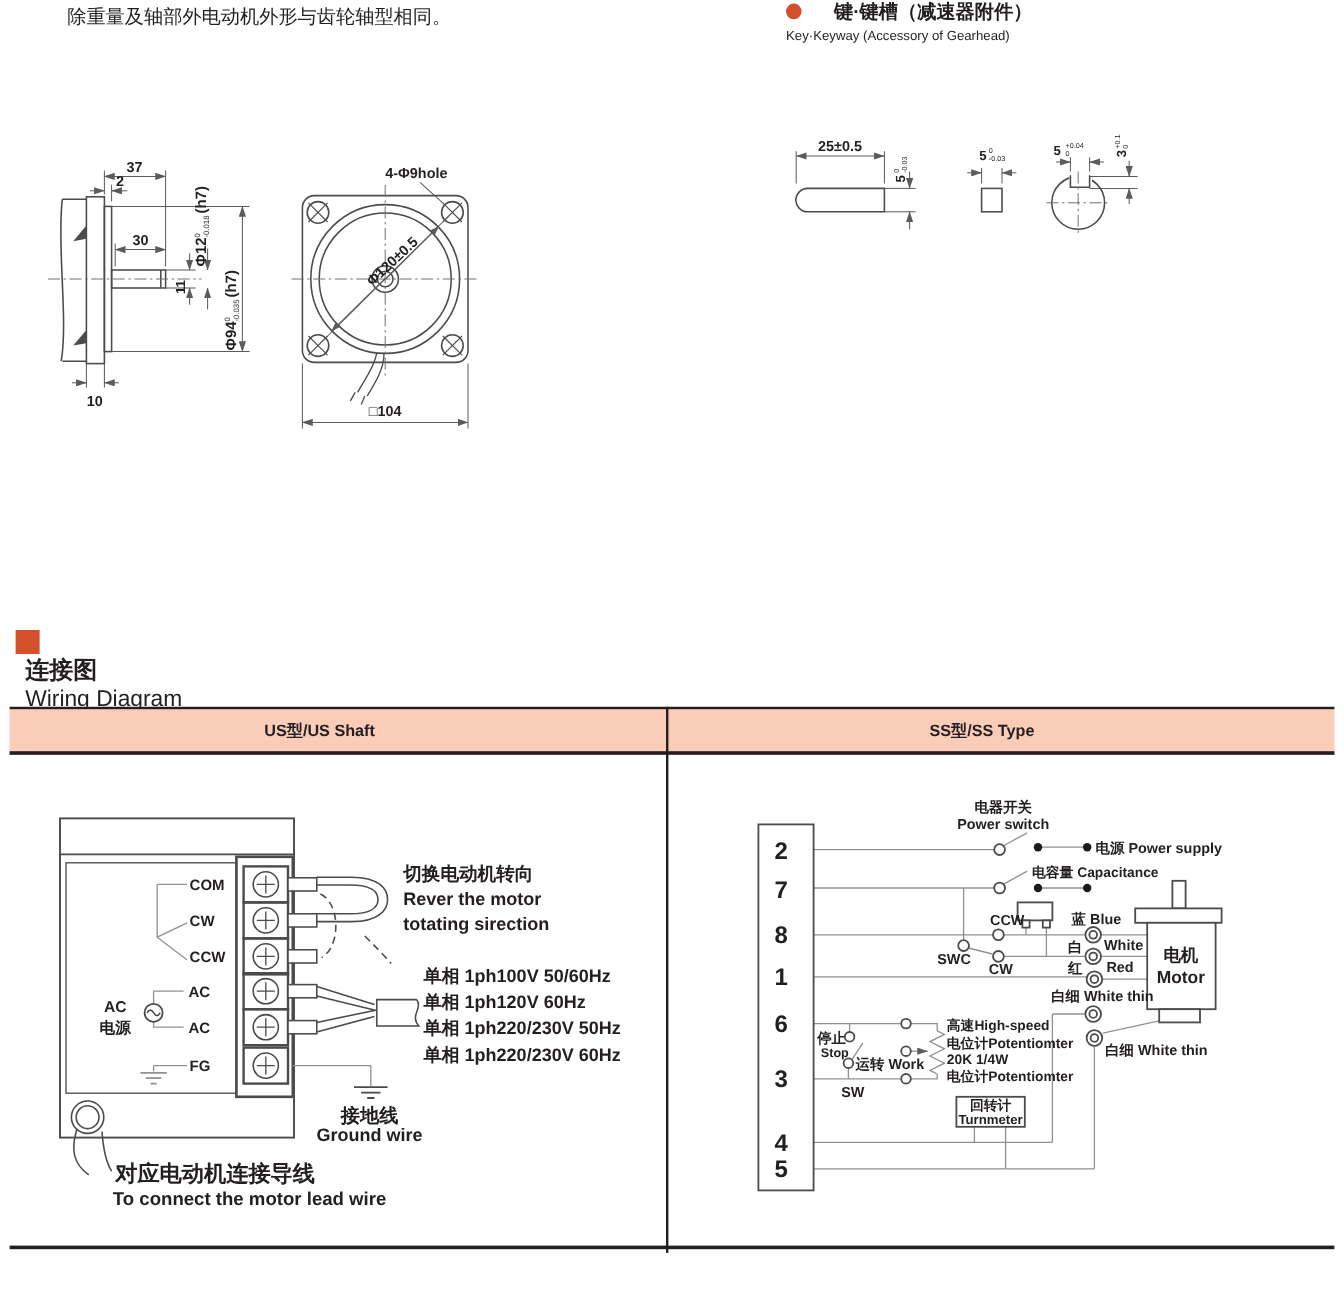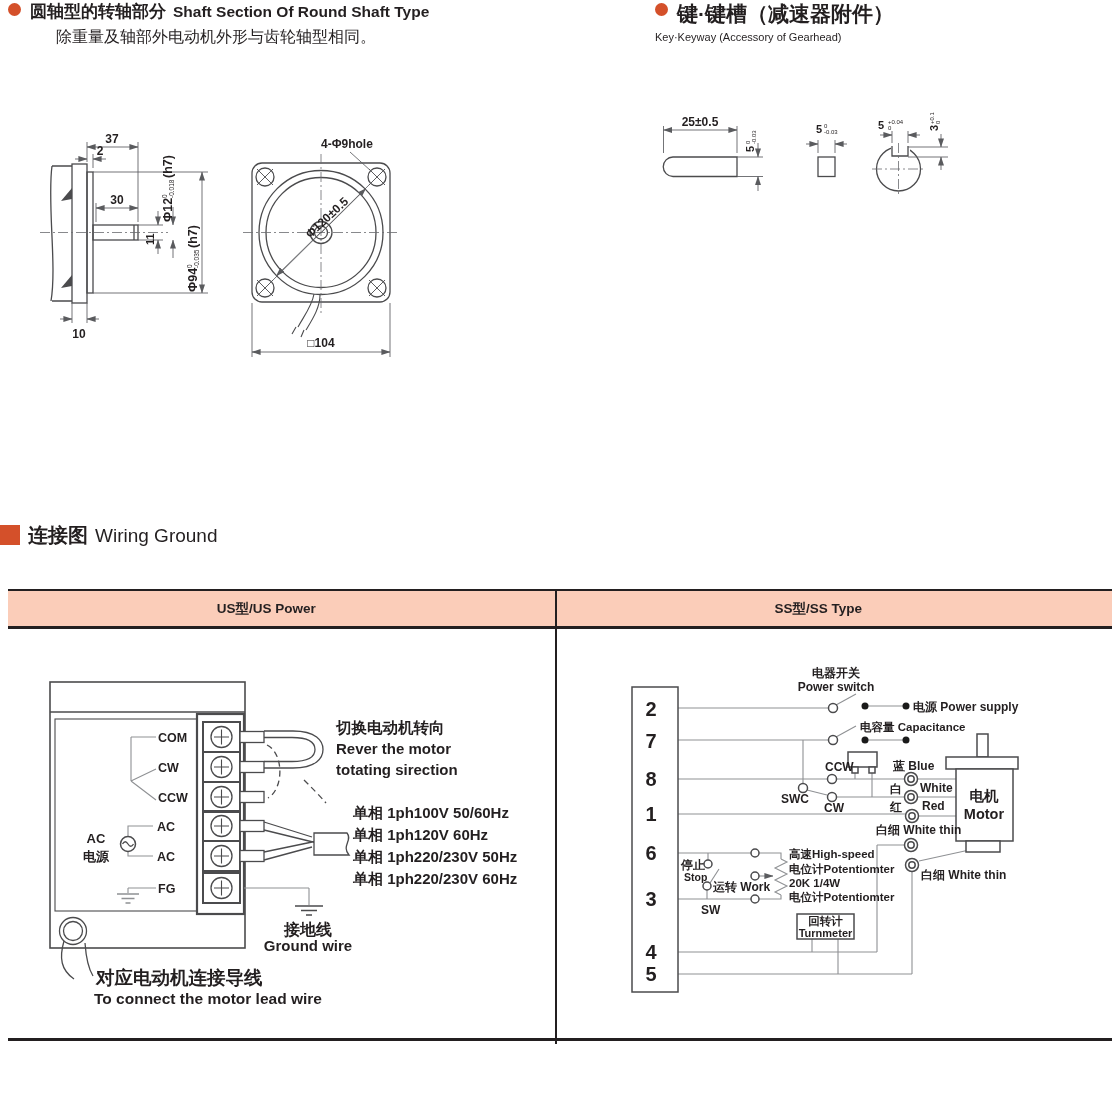--- a/index.html
+++ b/index.html
@@ -25,32 +25,27 @@
   .cl{stroke:#6a6b6e;stroke-width:0.8;fill:none;stroke-dasharray:10 3 2 3;}
   .dsh{stroke-dasharray:6 4;}
   .dot{fill:#1a1a1a;stroke:none;}
 </style>
 </head>
 <body>
 
 <div class="page">
 
   <div class="abs" style="left:8px;top:0;width:470px;">
-    <div class="hrow">
-      <span class="bullet"></span>
-      <span style="font-size:17px;font-weight:bold;margin-left:9px;">圆轴型的转轴部分</span>
-      <span style="font-size:15.5px;font-weight:bold;margin-left:7px;">Shaft Section Of Round Shaft Type</span>
-    </div>
     <div style="font-size:16px;margin-top:4px;margin-left:48px;">除重量及轴部外电动机外形与齿轮轴型相同。</div>
   </div>
 
   <div class="abs" style="left:655px;top:0;width:430px;">
     <div class="hrow">
       <span class="bullet"></span>
-      <span style="font-size:21px;font-weight:bold;margin-left:9px;">键·键槽（减速器附件）</span>
+      <span style="font-size:16px;font-weight:bold;margin-left:27px;">键·键槽（减速器附件）</span>
     </div>
     <div style="font-size:11px;margin-top:3px;">Key·Keyway (Accessory of Gearhead)</div>
   </div>
 
   <svg style="left:0;top:95px;" width="450" height="280" viewBox="0 95 450 280">
     <defs>
       <marker id="arr" markerUnits="userSpaceOnUse" markerWidth="9" markerHeight="6" viewBox="0 0 9 6" refX="8.6" refY="3" orient="auto-start-reverse">
         <path d="M0,0 L9,3 L0,6 Z" fill="#5a5b5e"></path>
       </marker>
     </defs>
@@ -197,29 +192,29 @@
     <text x="884" y="129" font-size="11" font-weight="bold" text-anchor="end">5</text>
     <text x="888" y="123.5" font-size="6">+0.04</text>
     <text x="888" y="130" font-size="6">0</text>
     <g transform="translate(938,131) rotate(-90)">
       <text x="0" y="0" font-size="11" font-weight="bold">3</text>
       <text x="7" y="-4.5" font-size="6">+0.1</text>
       <text x="7" y="2" font-size="6">0</text>
     </g>
   </svg>
 
-  <div class="abs hrow" style="left:0;top:522px;">
+  <div class="abs hrow" style="left:13px;top:522px;flex-direction:column;">
     <span class="sqmark"></span>
     <span style="font-size:20px;font-weight:bold;margin-left:8px;">连接图</span>
-    <span style="font-size:19px;margin-left:7px;">Wiring Ground</span>
+    <span style="font-size:19px;margin-left:7px;">Wiring Diagram</span>
   </div>
 
   <div class="wtable">
     <div class="whead">
-      <div class="wcell" style="width:547px;">US型/US Power</div>
+      <div class="wcell" style="width:547px;">US型/US Shaft</div>
       <div class="wcell" style="width:622px;">SS型/SS Type</div>
     </div>
     <div class="wbody"></div>
     <div class="vdivider"></div>
   </div>
 
   <svg style="left:8px;top:629px;" width="547" height="415" viewBox="8 629 547 415">
 
     <g class="draw">
       <rect x="50" y="682" width="195" height="266" stroke-width="1.6"></rect>

